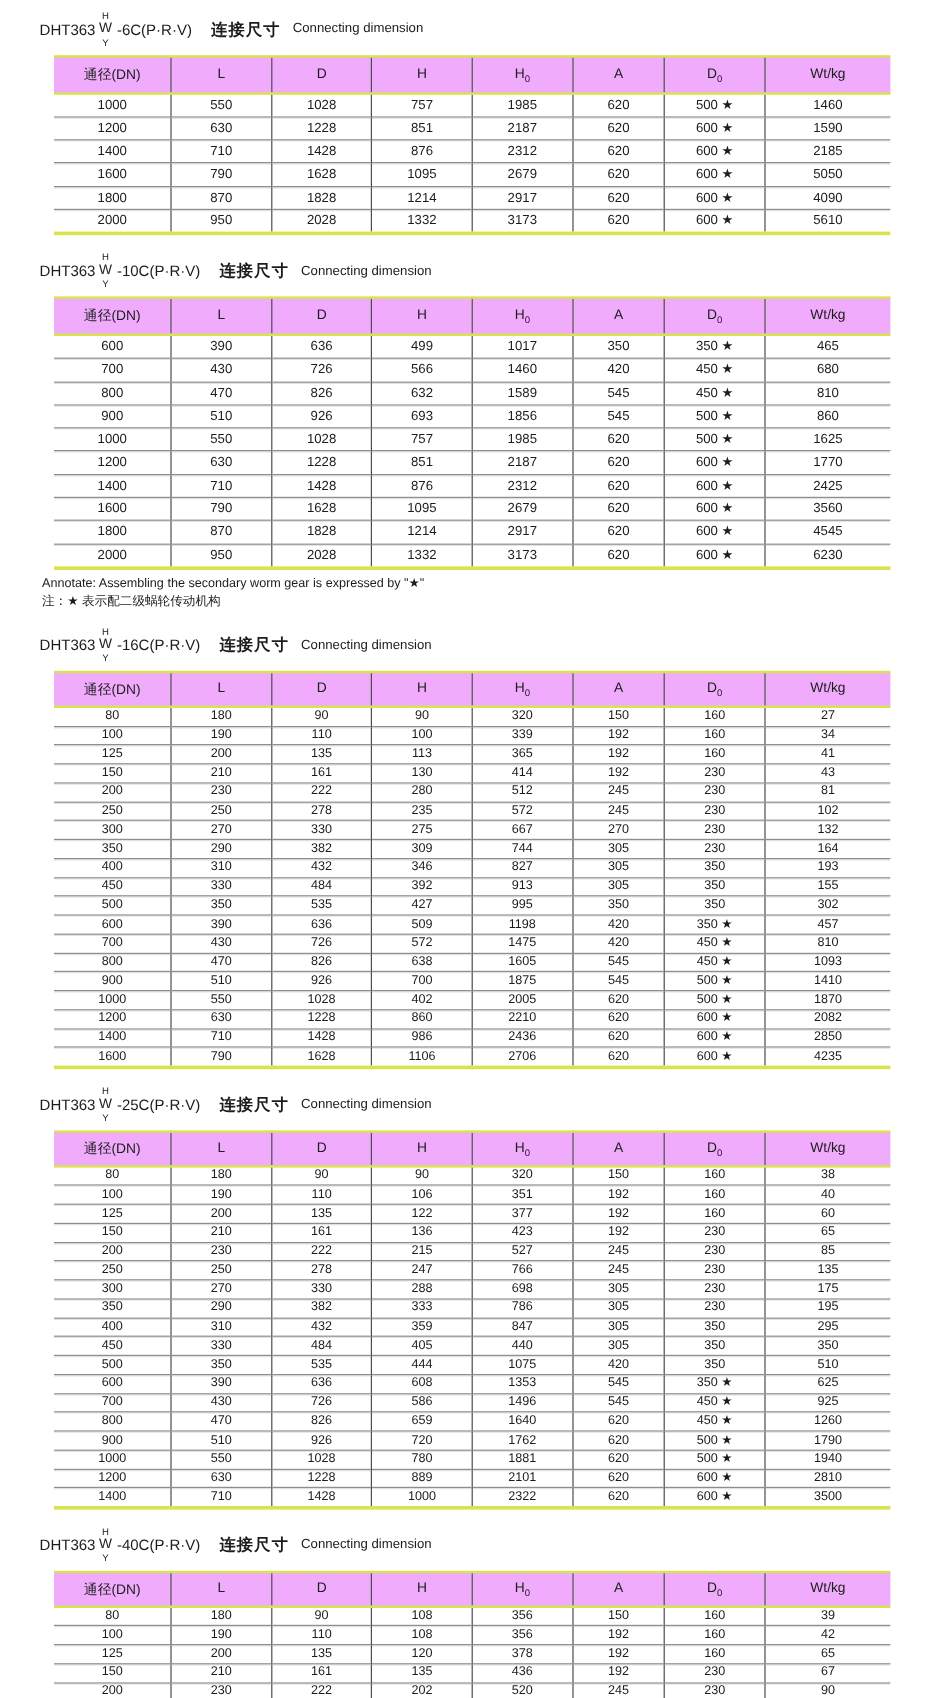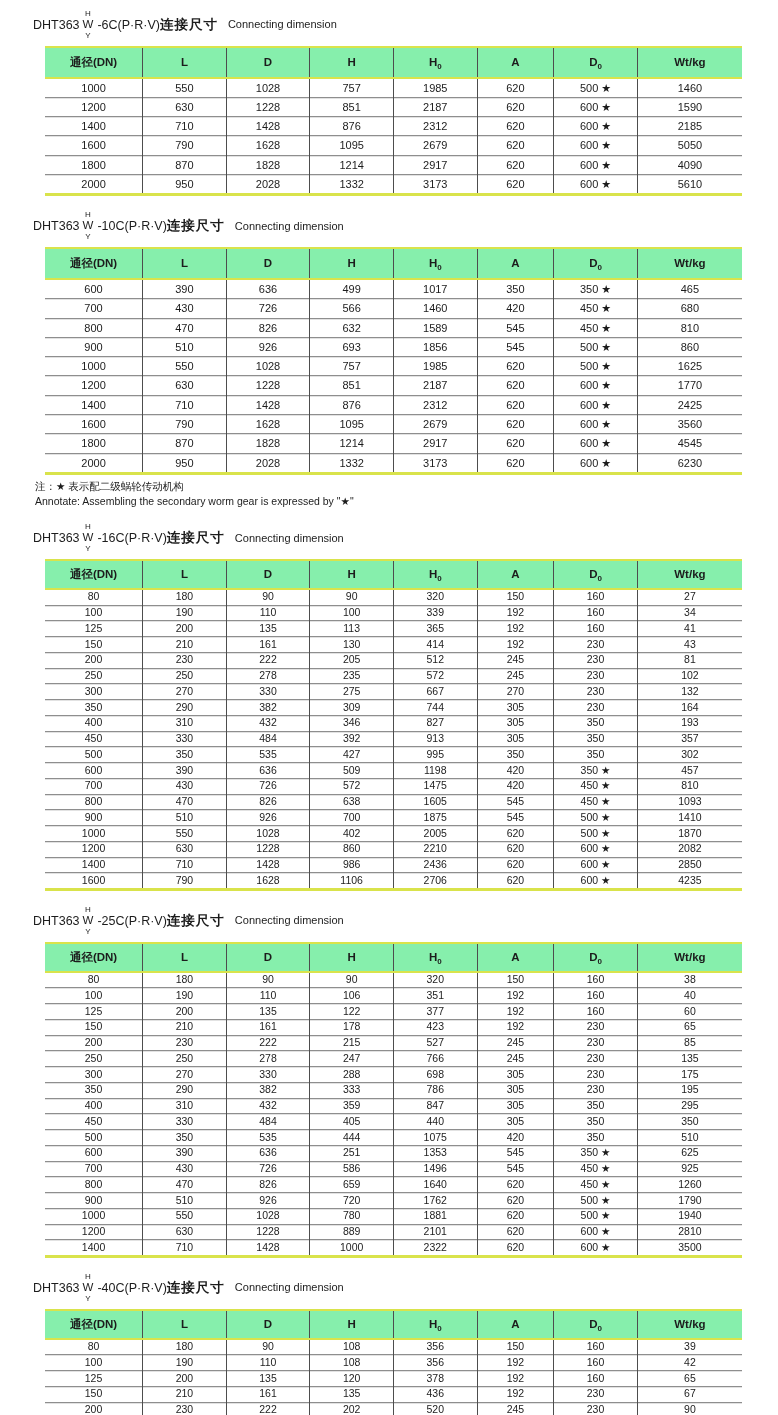--- a/index.html
+++ b/index.html
@@ -16,35 +16,35 @@
     margin:15px 0 6px 0;
   }
   .tbl-section:first-child .tbl-title{margin-top:4px;}
   .t-prefix{margin-right:3px;}
   .t-stack{
     display:inline-flex;flex-direction:column;align-items:center;
     line-height:1;margin-right:4px;
   }
   .s-top,.s-bot{font-size:8px;}
   .s-mid{font-size:11.5px;margin:1px 0;}
-  .t-suffix{margin-right:0;}
+  .t-suffix{margin-right:16px;}
   .t-cn{font-weight:bold;font-size:13.5px;margin-right:10px;letter-spacing:1px;}
   .t-en{font-size:11px;}
   table.dim{
     width:calc(100% - 12px);
     margin-left:12px;
     border-collapse:collapse;
     table-layout:fixed;
     border-top:2px solid #d9e34b;
     border-bottom:3px solid #d9e34b;
   }
   table.dim th{
-    background:#86efac;
+    background:#f0abfc;
     border-bottom:2px solid #d9e34b;
-    font-weight:bold;
+    font-weight:normal;
     font-size:11.5px;
     text-align:center;
     padding:7px 2px;
   }
   table.dim.dense th{padding:6px 2px;}
   table.dim th+th, table.dim td+td{border-left:1px solid #4d4d4d;}
   table.dim td{
     text-align:center;
     font-size:11px;
     line-height:1.12;
@@ -294,22 +294,22 @@
               <td>2028</td>
               <td>1332</td>
               <td>3173</td>
               <td>620</td>
               <td>600 ★</td>
               <td>6230</td>
             </tr>
           </tbody>
         </table>
         <div class="note">
+          <div class="note-line">Annotate: Assembling the secondary worm gear is expressed by "★"</div>
           <div class="note-line">注：★ 表示配二级蜗轮传动机构</div>
-          <div class="note-line">Annotate: Assembling the secondary worm gear is expressed by "★"</div>
         </div>
       </section>
       <section class="tbl-section">
         <div class="tbl-title">
           <span class="t-prefix">DHT363</span>
           <span class="t-stack">
             <span class="s-top">H</span>
             <span class="s-mid">W</span>
             <span class="s-bot">Y</span>
           </span>
@@ -378,21 +378,21 @@
               <td>130</td>
               <td>414</td>
               <td>192</td>
               <td>230</td>
               <td>43</td>
             </tr>
             <tr>
               <td>200</td>
               <td>230</td>
               <td>222</td>
-              <td>205</td>
+              <td>280</td>
               <td>512</td>
               <td>245</td>
               <td>230</td>
               <td>81</td>
             </tr>
             <tr>
               <td>250</td>
               <td>250</td>
               <td>278</td>
               <td>235</td>
@@ -432,21 +432,21 @@
               <td>193</td>
             </tr>
             <tr>
               <td>450</td>
               <td>330</td>
               <td>484</td>
               <td>392</td>
               <td>913</td>
               <td>305</td>
               <td>350</td>
-              <td>357</td>
+              <td>155</td>
             </tr>
             <tr>
               <td>500</td>
               <td>350</td>
               <td>535</td>
               <td>427</td>
               <td>995</td>
               <td>350</td>
               <td>350</td>
               <td>302</td>
@@ -597,21 +597,21 @@
               <td>122</td>
               <td>377</td>
               <td>192</td>
               <td>160</td>
               <td>60</td>
             </tr>
             <tr>
               <td>150</td>
               <td>210</td>
               <td>161</td>
-              <td>178</td>
+              <td>136</td>
               <td>423</td>
               <td>192</td>
               <td>230</td>
               <td>65</td>
             </tr>
             <tr>
               <td>200</td>
               <td>230</td>
               <td>222</td>
               <td>215</td>
@@ -677,21 +677,21 @@
               <td>444</td>
               <td>1075</td>
               <td>420</td>
               <td>350</td>
               <td>510</td>
             </tr>
             <tr>
               <td>600</td>
               <td>390</td>
               <td>636</td>
-              <td>251</td>
+              <td>608</td>
               <td>1353</td>
               <td>545</td>
               <td>350 ★</td>
               <td>625</td>
             </tr>
             <tr>
               <td>700</td>
               <td>430</td>
               <td>726</td>
               <td>586</td>

